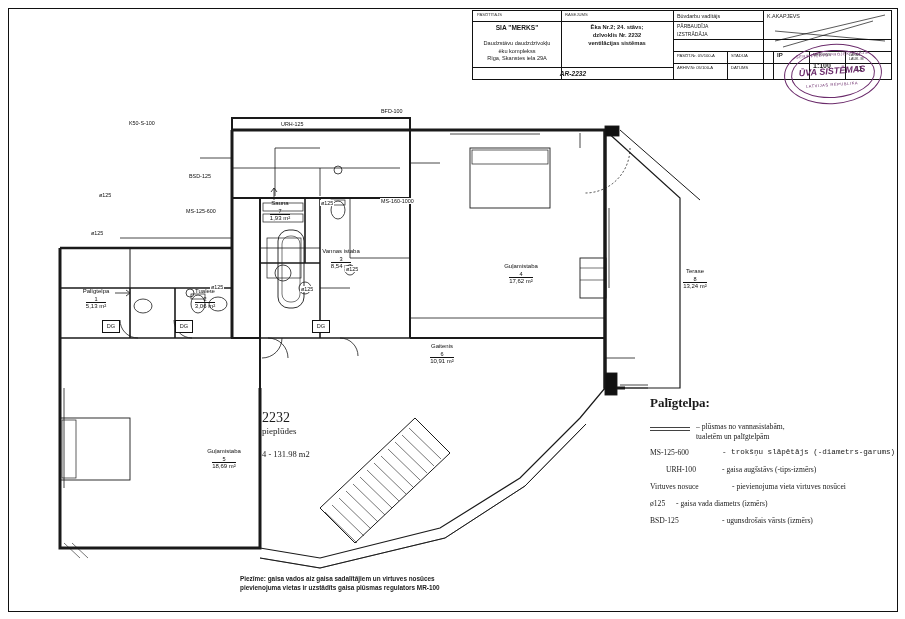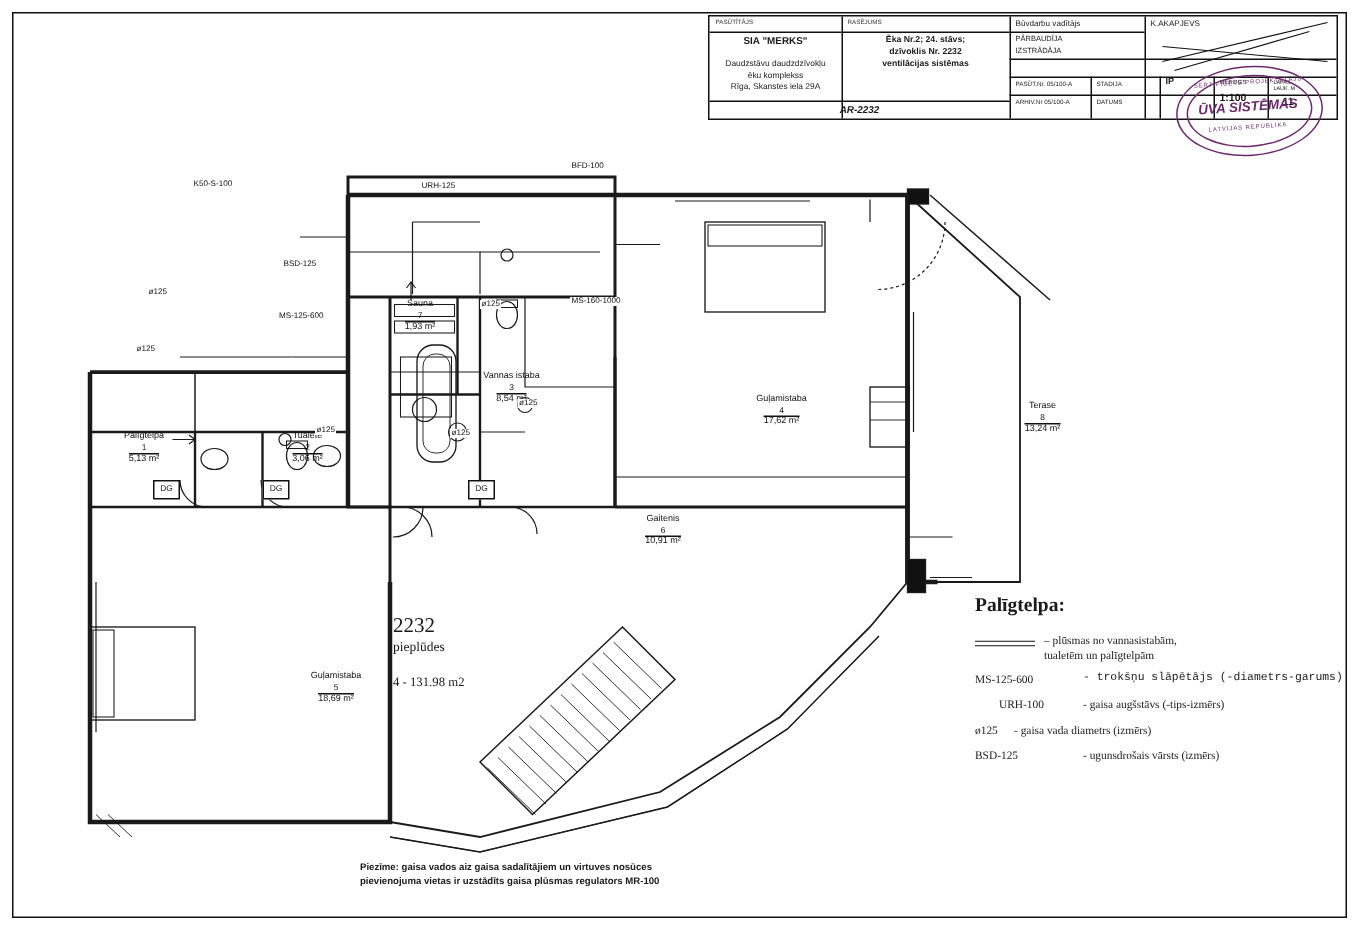--- a/index.html
+++ b/index.html
@@ -313,20 +313,24 @@
 
     <div class="lg-row" style="height:17px;">
       <span class="txt" style="left:0;">MS-125-600</span>
       <span class="txt" style="left:72px;font-family:Liberation Mono, monospace;">- trokšņu slāpētājs (-diametrs-garums)</span>
     </div>
     <div class="lg-row" style="height:17px;">
       <span class="txt" style="left:16px;">URH-100</span>
       <span class="txt" style="left:72px;">- gaisa augšstāvs (-tips-izmērs)</span>
     </div>
     <div class="lg-row" style="height:17px;">
+      <span class="txt" style="left:0;">Virtuves nosuce</span>
+      <span class="txt" style="left:82px;">- pievienojuma vieta virtuves nosūcei</span>
+    </div>
+    <div class="lg-row" style="height:17px;">
       <span class="txt" style="left:0;">ø125</span>
       <span class="txt" style="left:26px;">- gaisa vada diametrs (izmērs)</span>
     </div>
     <div class="lg-row" style="height:17px;">
       <span class="txt" style="left:0;">BSD-125</span>
       <span class="txt" style="left:72px;">- ugunsdrošais vārsts (izmērs)</span>
     </div>
   </div>
 
   <div class="note">

